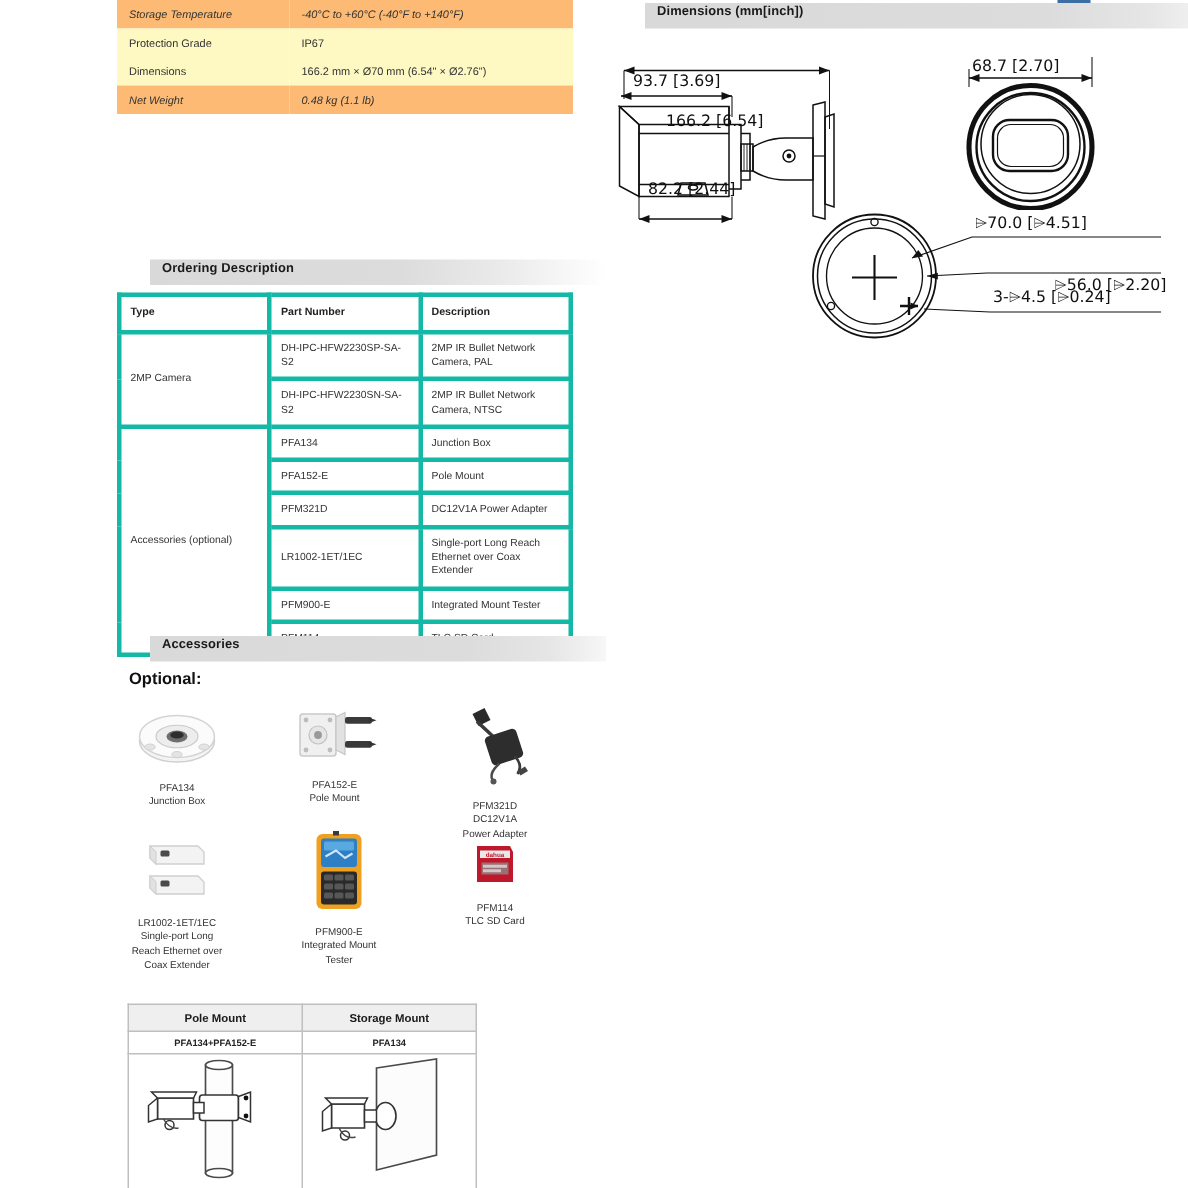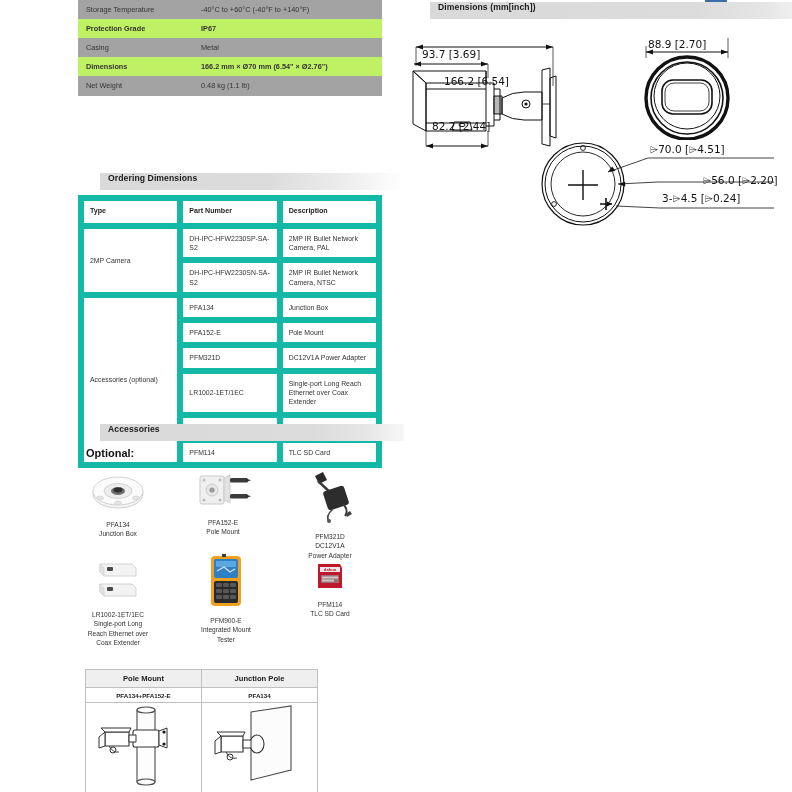--- a/index.html
+++ b/index.html
@@ -26,22 +26,22 @@
     font-size:7.3px;
   }
   .spec-table td{
     padding:5px 0 5px 8px;
     vertical-align:middle;
     line-height:1.25;
     color:#333;
     border:none;
   }
   .spec-table td.k{width:107px;}
-  .spec-table tr.shade td{background:#a3a3a3;}
-  .spec-table tr.plain td{background:#bef264;font-weight:bold;}
+  .spec-table tr.shade td{background:#fdba74;font-style:italic;}
+  .spec-table tr.plain td{background:#fef9c3;}
   .sect-row td{
     background:#ffffff !important;
     font-size:11.5px;
     color:#3d3d3d;
     padding:6px 0 6px 8px;
     font-weight:400;
     letter-spacing:.1px;
   }
 
   
@@ -59,21 +59,21 @@
   }
 
   
   .ord{
     position:absolute;
     border-collapse:collapse;
     table-layout:fixed;
     font-size:6.9px;
   }
   .ord th,.ord td{
-    border:6px solid #14b8a6;
+    border:3px solid #14b8a6;
     padding:5px 6px;
     text-align:left;
     vertical-align:middle;
     color:#333;
     line-height:1.35;
     font-weight:normal;
     background:#fff;
   }
   .ord th{font-weight:bold;color:#222;font-size:7.1px;padding:6px;}
   .ord td.typecell{text-align:left;}
@@ -128,37 +128,33 @@
   <table class="spec-table" id="spec-top" style="left:78px;top:0px;width:304px;">
       <tbody>
         <tr class="shade">
           <td class="k">Storage Temperature</td>
           <td class="v">-40°C to +60°C (-40°F to +140°F)</td>
         </tr>
         <tr class="plain">
           <td class="k">Protection Grade</td>
           <td class="v">IP67</td>
         </tr>
-        <tr class="shade">
-          <td class="k">Casing</td>
-          <td class="v">Metal</td>
-        </tr>
         <tr class="plain">
           <td class="k">Dimensions</td>
           <td class="v">166.2 mm × Ø70 mm (6.54" × Ø2.76")</td>
         </tr>
         <tr class="shade">
           <td class="k">Net Weight</td>
           <td class="v">0.48 kg (1.1 lb)</td>
         </tr>
       </tbody>
     </table>
 
   <div class="banner" style="left:78px;top:173px;width:304px;">
-    <span>Ordering Dimensions</span>
+    <span>Ordering Description</span>
   </div>
   <table class="ord" id="ord-table" style="left:78px;top:195px;width:304px;">
       <tbody>
         <tr>
           <th>Type</th>
           <th>Part Number</th>
           <th>Description</th>
         </tr>
         <tr>
           <td class="typecell" rowspan="2">2MP Camera</td>
@@ -321,21 +317,21 @@
   </div>
 
   <table class="mount" style="left:85px;top:669px;width:232px;">
     <colgroup>
         <col style="width:116px">
         <col style="width:116px">
       </colgroup>
     <tbody>
         <tr>
       <td class="h1">Pole Mount</td>
-      <td class="h1">Junction Pole</td>
+      <td class="h1">Storage Mount</td>
     </tr>
     <tr>
       <td class="h2">PFA134+PFA152-E</td>
       <td class="h2">PFA134</td>
     </tr>
     <tr>
       <td class="body">
         <svg width="110" height="86" viewBox="0 0 110 86">
 
           <path d="M48 6 q9 -3 18 0 L66 78 q-9 4 -18 0 Z" fill="#fdfdfd" stroke="#4a4a4a" stroke-width="1.1"></path>
@@ -433,21 +429,21 @@
       <path d="M88 16 l-7 -2.6 l0 5.2 Z" fill="#111" stroke="none"></path>
       <path d="M6 10 L6 22" stroke-width="0.7"></path>
       <path d="M88 2 L88 22" stroke-width="0.7"></path>
       <circle cx="47" cy="62" r="41" stroke-width="3.4"></circle>
       <circle cx="47" cy="62" r="36" stroke-width="1.6"></circle>
       <circle cx="47" cy="60" r="33" stroke-width="1"></circle>
       <rect x="22" y="44" width="50" height="34" rx="11" stroke-width="1.6"></rect>
       <rect x="25" y="47" width="44" height="28" rx="9" stroke-width="0.8"></rect>
     </g>
   </svg>
-  <div class="dimtxt" style="left:648px;top:38px;">88.9 [2.70]</div>
+  <div class="dimtxt" style="left:648px;top:38px;">68.7 [2.70]</div>
 
   <svg class="abs" style="left:530px;top:138px;" width="262" height="100" viewBox="0 0 262 100">
     <g stroke="#111" fill="none" stroke-width="1">
 
       <path d="M12 46 a41 41 0 1 1 82 0 a41 41 0 1 1 -82 0" stroke-width="1.2"></path>
       <path d="M14 46 a39 39 0 0 1 78 0 L92 72 a39 39 0 0 1 -78 0 Z" stroke="none" fill="none"></path>
       <circle cx="53" cy="46" r="38" stroke-width="1"></circle>
       <circle cx="53" cy="46" r="32" stroke-width="0.9"></circle>
 
       <path d="M53 32 L53 62 M38 47 L68 47" stroke-width="1.4"></path>
@@ -458,16 +454,16 @@
       <path d="M82 66 l-5 -2.4 l0 4.8 Z" fill="#111" stroke="none"></path>
 
       <path d="M78 34 L118 20 L244 20" stroke-width="0.8"></path>
       <path d="M78 34 l7.4 -1.0 l-3.2 -4.4 Z" fill="#111" stroke="none"></path>
       <path d="M88 46 L128 44 L244 44" stroke-width="0.8"></path>
       <path d="M88 46 l7.2 -2.2 l0 4.6 Z" fill="#111" stroke="none"></path>
       <path d="M86 68 L130 70 L244 70" stroke-width="0.8"></path>
     </g>
   </svg>
   <div class="dimtxt" style="left:650px;top:143px;">⌲70.0 [⌲4.51]</div>
-  <div class="dimtxt" style="left:662px;top:174px;padding-left:41px;">⌲56.0 [⌲2.20]</div>
+  <div class="dimtxt" style="left:662px;top:184px;padding-left:41px;">⌲56.0 [⌲2.20]</div>
   <div class="dimtxt" style="left:662px;top:192px;">3-⌲4.5 [⌲0.24]</div>
 
 </div>
 
 </body></html>

